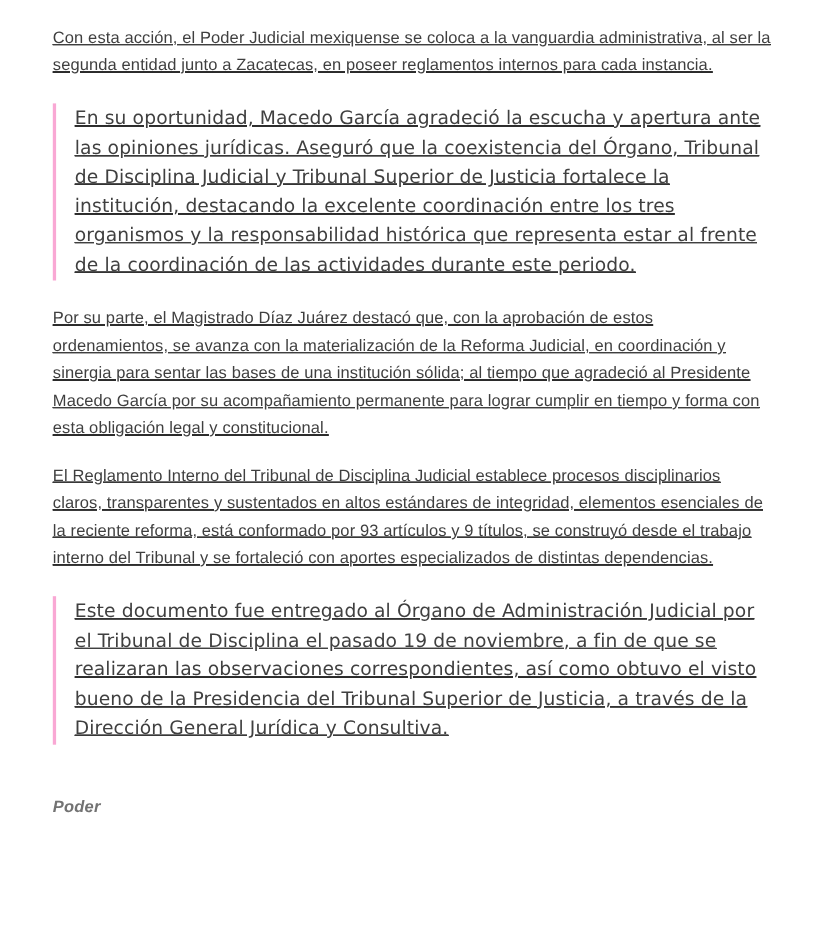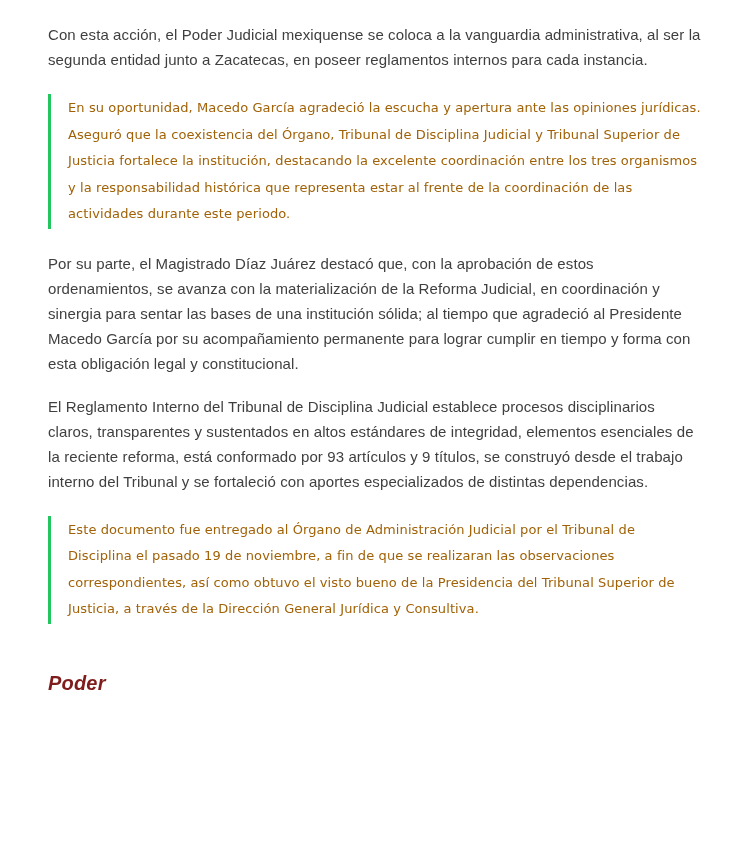--- a/index.html
+++ b/index.html
@@ -1,51 +1,51 @@
 <!DOCTYPE html>
 <html><head>
 <meta charset="utf-8">
 <style>
-  * { margin: 0; padding: 0; box-sizing: border-box; }
+  * { margin: 0; padding: 0; box-sizing: border-box; text-decoration: underline; }
   html, body {
     width: 750px;
     background: #ffffff;
     font-family: "Liberation Sans", sans-serif;
   }
   body { height: 852px; overflow: hidden; }
   .article-container {
     padding: 22px 48px 0 48px;
     width: 750px;
   }
   .body-par {
     font-size: 15px;
     line-height: 25px;
     color: #3f3f3f;
     margin: 0 0 18px 0;
     letter-spacing: 0.1px;
   }
   .pull-quote {
-    border-left: 3px solid #22c55e;
+    border-left: 3px solid #f9a8d4;
     padding: 1px 0 1px 17px;
     margin: 22px 0 22px 0;
     font-family: "DejaVu Sans", sans-serif;
-    font-size: 13px;
+    font-size: 17px;
     line-height: 26.5px;
-    color: #a16207;
+    color: #404040;
     letter-spacing: 0.1px;
   }
   .category-row {
     margin-top: 48px;
   }
   .category-link {
     display: inline-block;
-    font-size: 20px;
+    font-size: 15px;
     font-weight: bold;
     font-style: italic;
-    color: #7f1d1d;
+    color: #737373;
     text-decoration: none;
     letter-spacing: 0.2px;
     cursor: pointer;
   }
 </style>
 </head>
 <body>
 
 <div class="article-container">
 

